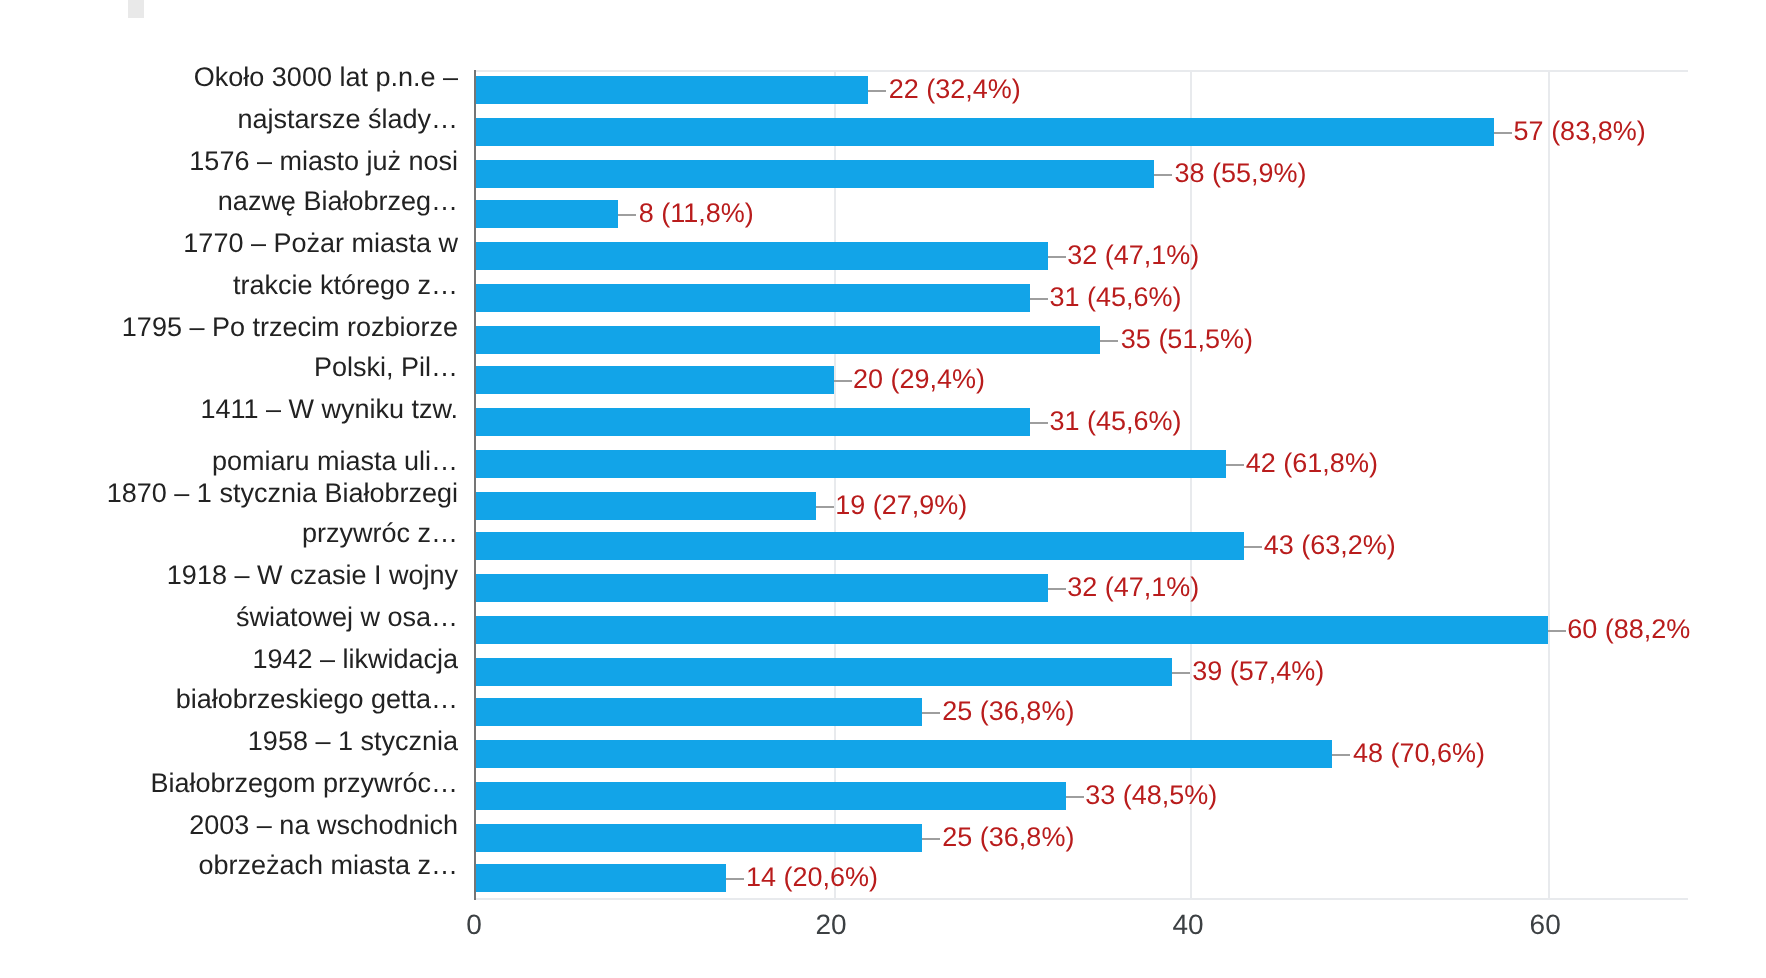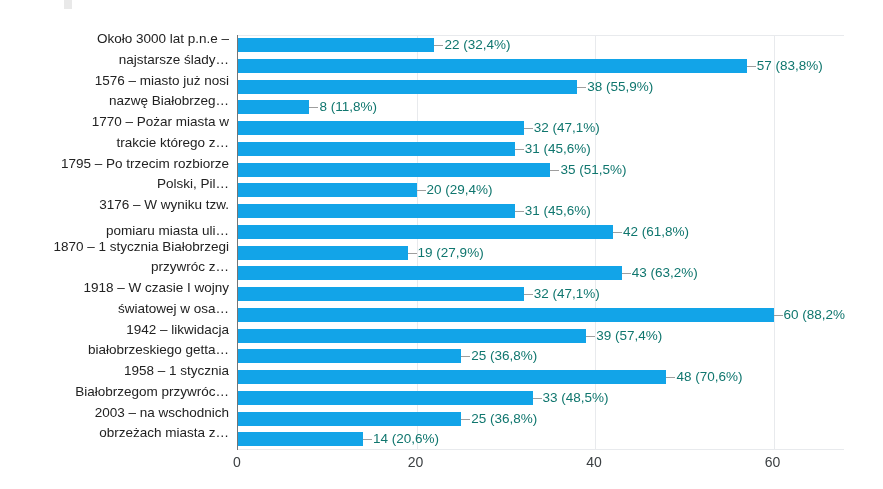--- a/index.html
+++ b/index.html
@@ -66,21 +66,21 @@
     width:9px;
     background:#9e9e9e;
   }
   .bar-label{
     position:absolute;
     top:0px;
     height:20.75px;
     line-height:20.75px;
     white-space:nowrap;
     font-size:13.5px;
-    color:#0f766e;
+    color:#b91c1c;
   }
 
   
   .cat-labels{
     position:absolute;
     left:0;
     top:35px;
     width:233px;
     height:415px;
   }
@@ -129,21 +129,21 @@
 
   <div class="cat-labels">
       <div class="cat-label" style="top: -6px;">Około 3000 lat p.n.e –</div>
       <div class="cat-label" style="top: 14.75px;">najstarsze ślady…</div>
       <div class="cat-label" style="top: 35.5px;">1576 – miasto już nosi</div>
       <div class="cat-label" style="top: 56.25px;">nazwę Białobrzeg…</div>
       <div class="cat-label" style="top: 77px;">1770 – Pożar miasta w</div>
       <div class="cat-label" style="top: 97.75px;">trakcie którego z…</div>
       <div class="cat-label" style="top: 118.5px;">1795 – Po trzecim rozbiorze</div>
       <div class="cat-label" style="top: 139.25px;">Polski, Pil…</div>
-      <div class="cat-label" style="top: 160px;">3176 – W wyniku tzw.</div>
+      <div class="cat-label" style="top: 160px;">1411 – W wyniku tzw.</div>
       <div class="cat-label" style="top: 186px;">pomiaru miasta uli…</div>
       <div class="cat-label" style="top: 201.5px;">1870 – 1 stycznia Białobrzegi</div>
       <div class="cat-label" style="top: 222.25px;">przywróc z…</div>
       <div class="cat-label" style="top: 243px;">1918 – W czasie I wojny</div>
       <div class="cat-label" style="top: 263.75px;">światowej w osa…</div>
       <div class="cat-label" style="top: 284.5px;">1942 – likwidacja</div>
       <div class="cat-label" style="top: 305.25px;">białobrzeskiego getta…</div>
       <div class="cat-label" style="top: 326px;">1958 – 1 stycznia</div>
       <div class="cat-label" style="top: 346.75px;">Białobrzegom przywróc…</div>
       <div class="cat-label" style="top: 367.5px;">2003 – na wschodnich</div>

